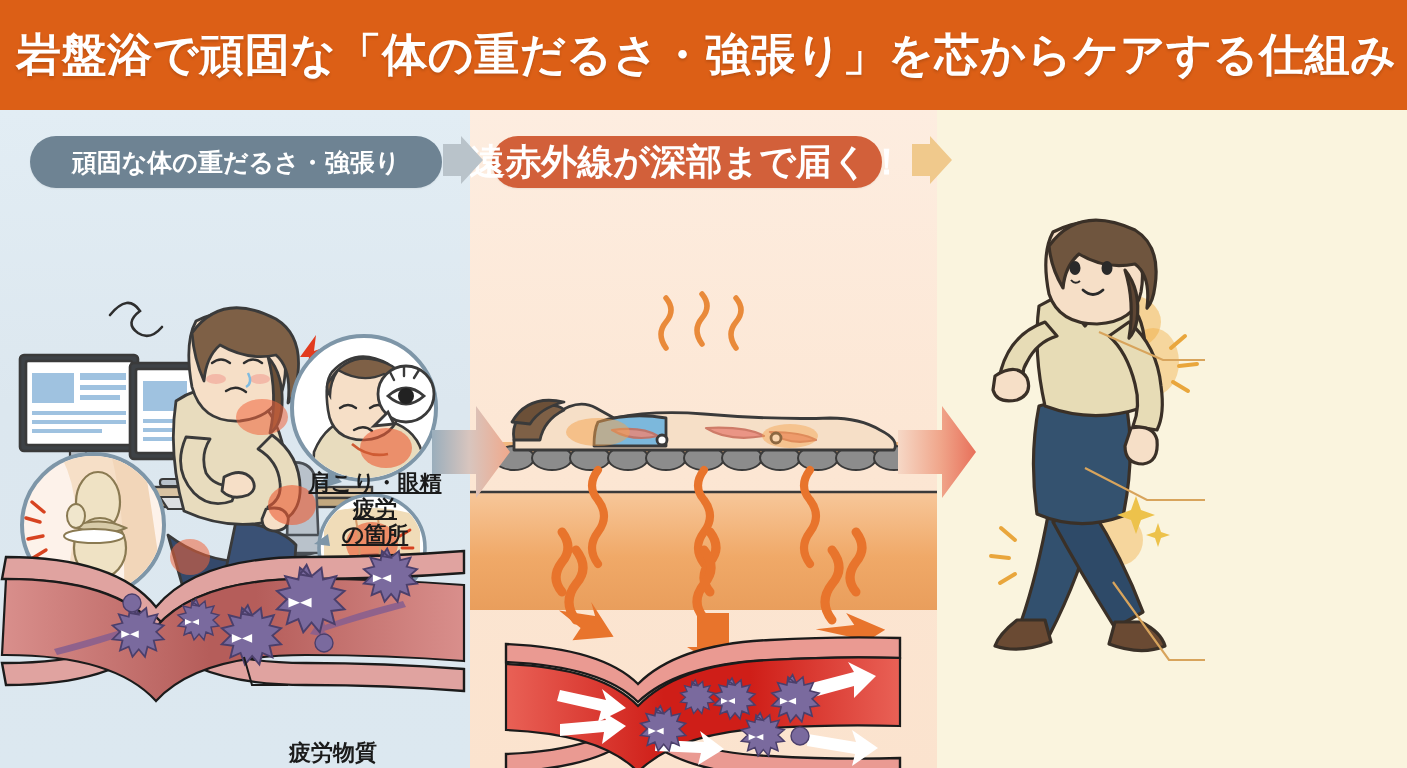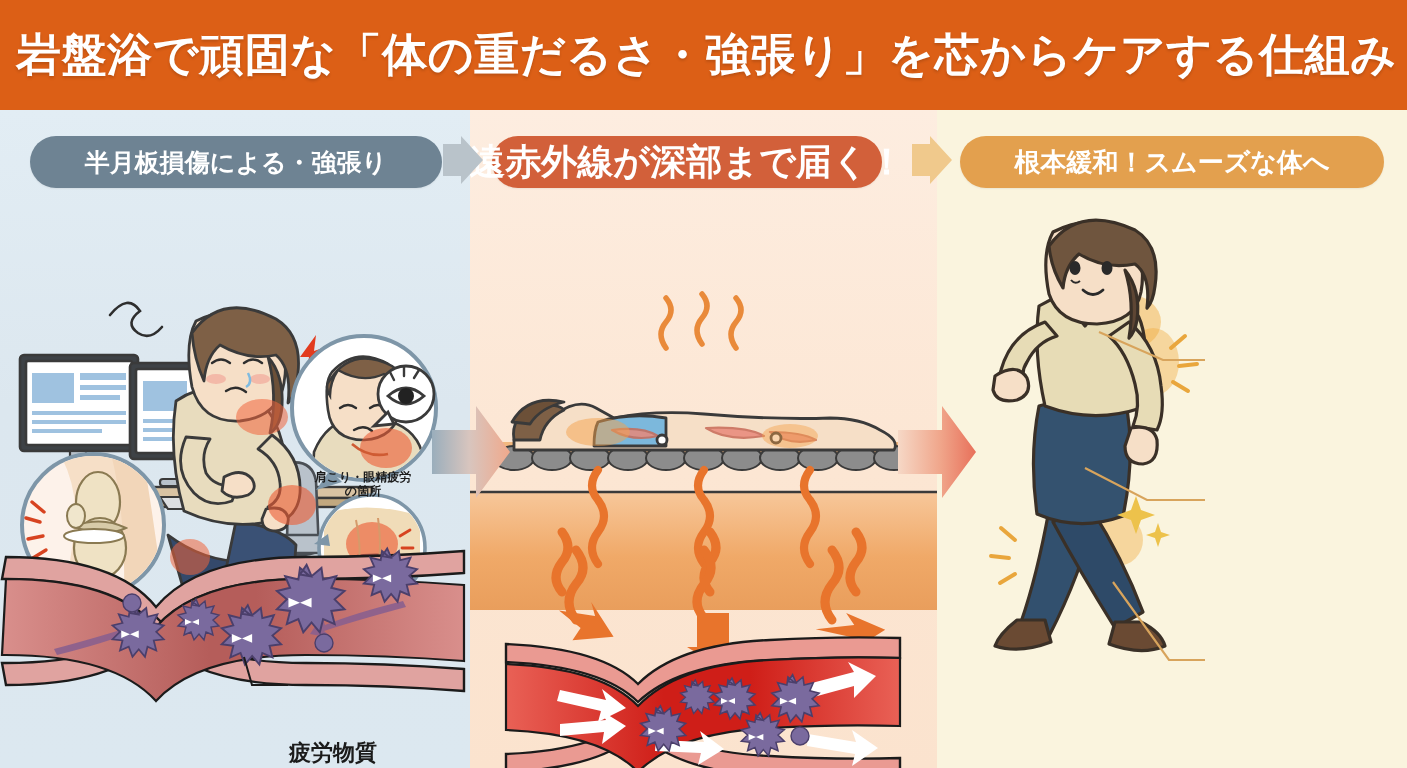--- a/index.html
+++ b/index.html
@@ -44,21 +44,21 @@
   
   .bigarrow{position:absolute;top:400px;width:78px;height:104px;z-index:30;}
   #arrowA{left:432px;}
   #arrowB{left:898px;}
 
   
   .p1label{
     position:absolute;color:#1b1b1b;font-weight:bold;text-align:center;
     line-height:1.18;font-size:17px;
   }
-  #lbl-shoulder{left:288px;top:360px;width:150px;font-size:12px;}
+  #lbl-shoulder{left:300px;top:360px;width:150px;font-size:22px;text-decoration:underline;}
   #lbl-knee{left:6px;top:487px;width:200px;font-size:17px;}
   #lbl-waist{left:316px;top:487px;width:128px;font-size:18px;}
   #lbl-fatigue{left:268px;top:630px;width:130px;font-size:22px;text-align:center;}
 
   
   .leader{position:absolute;z-index:10;}
 
   svg{display:block;overflow:visible;}
 </style>
 </head>
@@ -66,21 +66,21 @@
 
 <div id="stage">
 
   <div class="titlebar">
     <div class="t">岩盤浴で頑固な「体の重だるさ・強張り」を芯からケアする仕組み</div>
   </div>
 
   <div class="panel" id="panel1">
 
     <div class="pill" id="pill1">
-      <span>半月板損傷による・強張り</span>
+      <span>頑固な体の重だるさ・強張り</span>
     </div>
 
     <svg width="470" height="420" viewBox="0 0 470 420" style="position:absolute;left:0;top:95px;">
 
       <rect x="52" y="282" width="320" height="11" fill="#D9C3A3" stroke="#3a3a3a" stroke-width="2.4"></rect>
       <rect x="52" y="293" width="320" height="9" fill="#C2A87F" stroke="#3a3a3a" stroke-width="2.4"></rect>
 
       <g stroke="#3a3a3a" stroke-width="2.6" fill="#fff">
         <rect x="20" y="150" width="118" height="96" rx="4" fill="#3E4246"></rect>
         <rect x="26" y="156" width="106" height="84" rx="2" fill="#ffffff"></rect>
@@ -440,23 +440,20 @@
             <path d="M7 -2 l-7 3 l7 3 Z" fill="#fff"></path>
         </g>
         <circle cx="330" cy="98" r="9" fill="#7A6A9E" stroke="#4B3F6B" stroke-width="1.4"></circle>
       </g>
     </svg>
 
   </div>
 
   <div class="panel" id="panel3">
 
-    <div class="pill" id="pill3">
-      <span>根本緩和！スムーズな体へ</span>
-    </div>
 
     <svg width="470" height="560" viewBox="0 0 470 560" style="position:absolute;left:0;top:90px;" class="leader">
       <g stroke="#D8A45C" stroke-width="2.2" fill="none">
         <path d="M162 132 L226 160 L268 160"></path>
         <path d="M148 268 L210 300 L268 300"></path>
         <path d="M176 382 L232 460 L268 460"></path>
       </g>
     </svg>
 
     <svg width="300" height="470" viewBox="0 0 300 470" style="position:absolute;left:18px;top:100px;">

